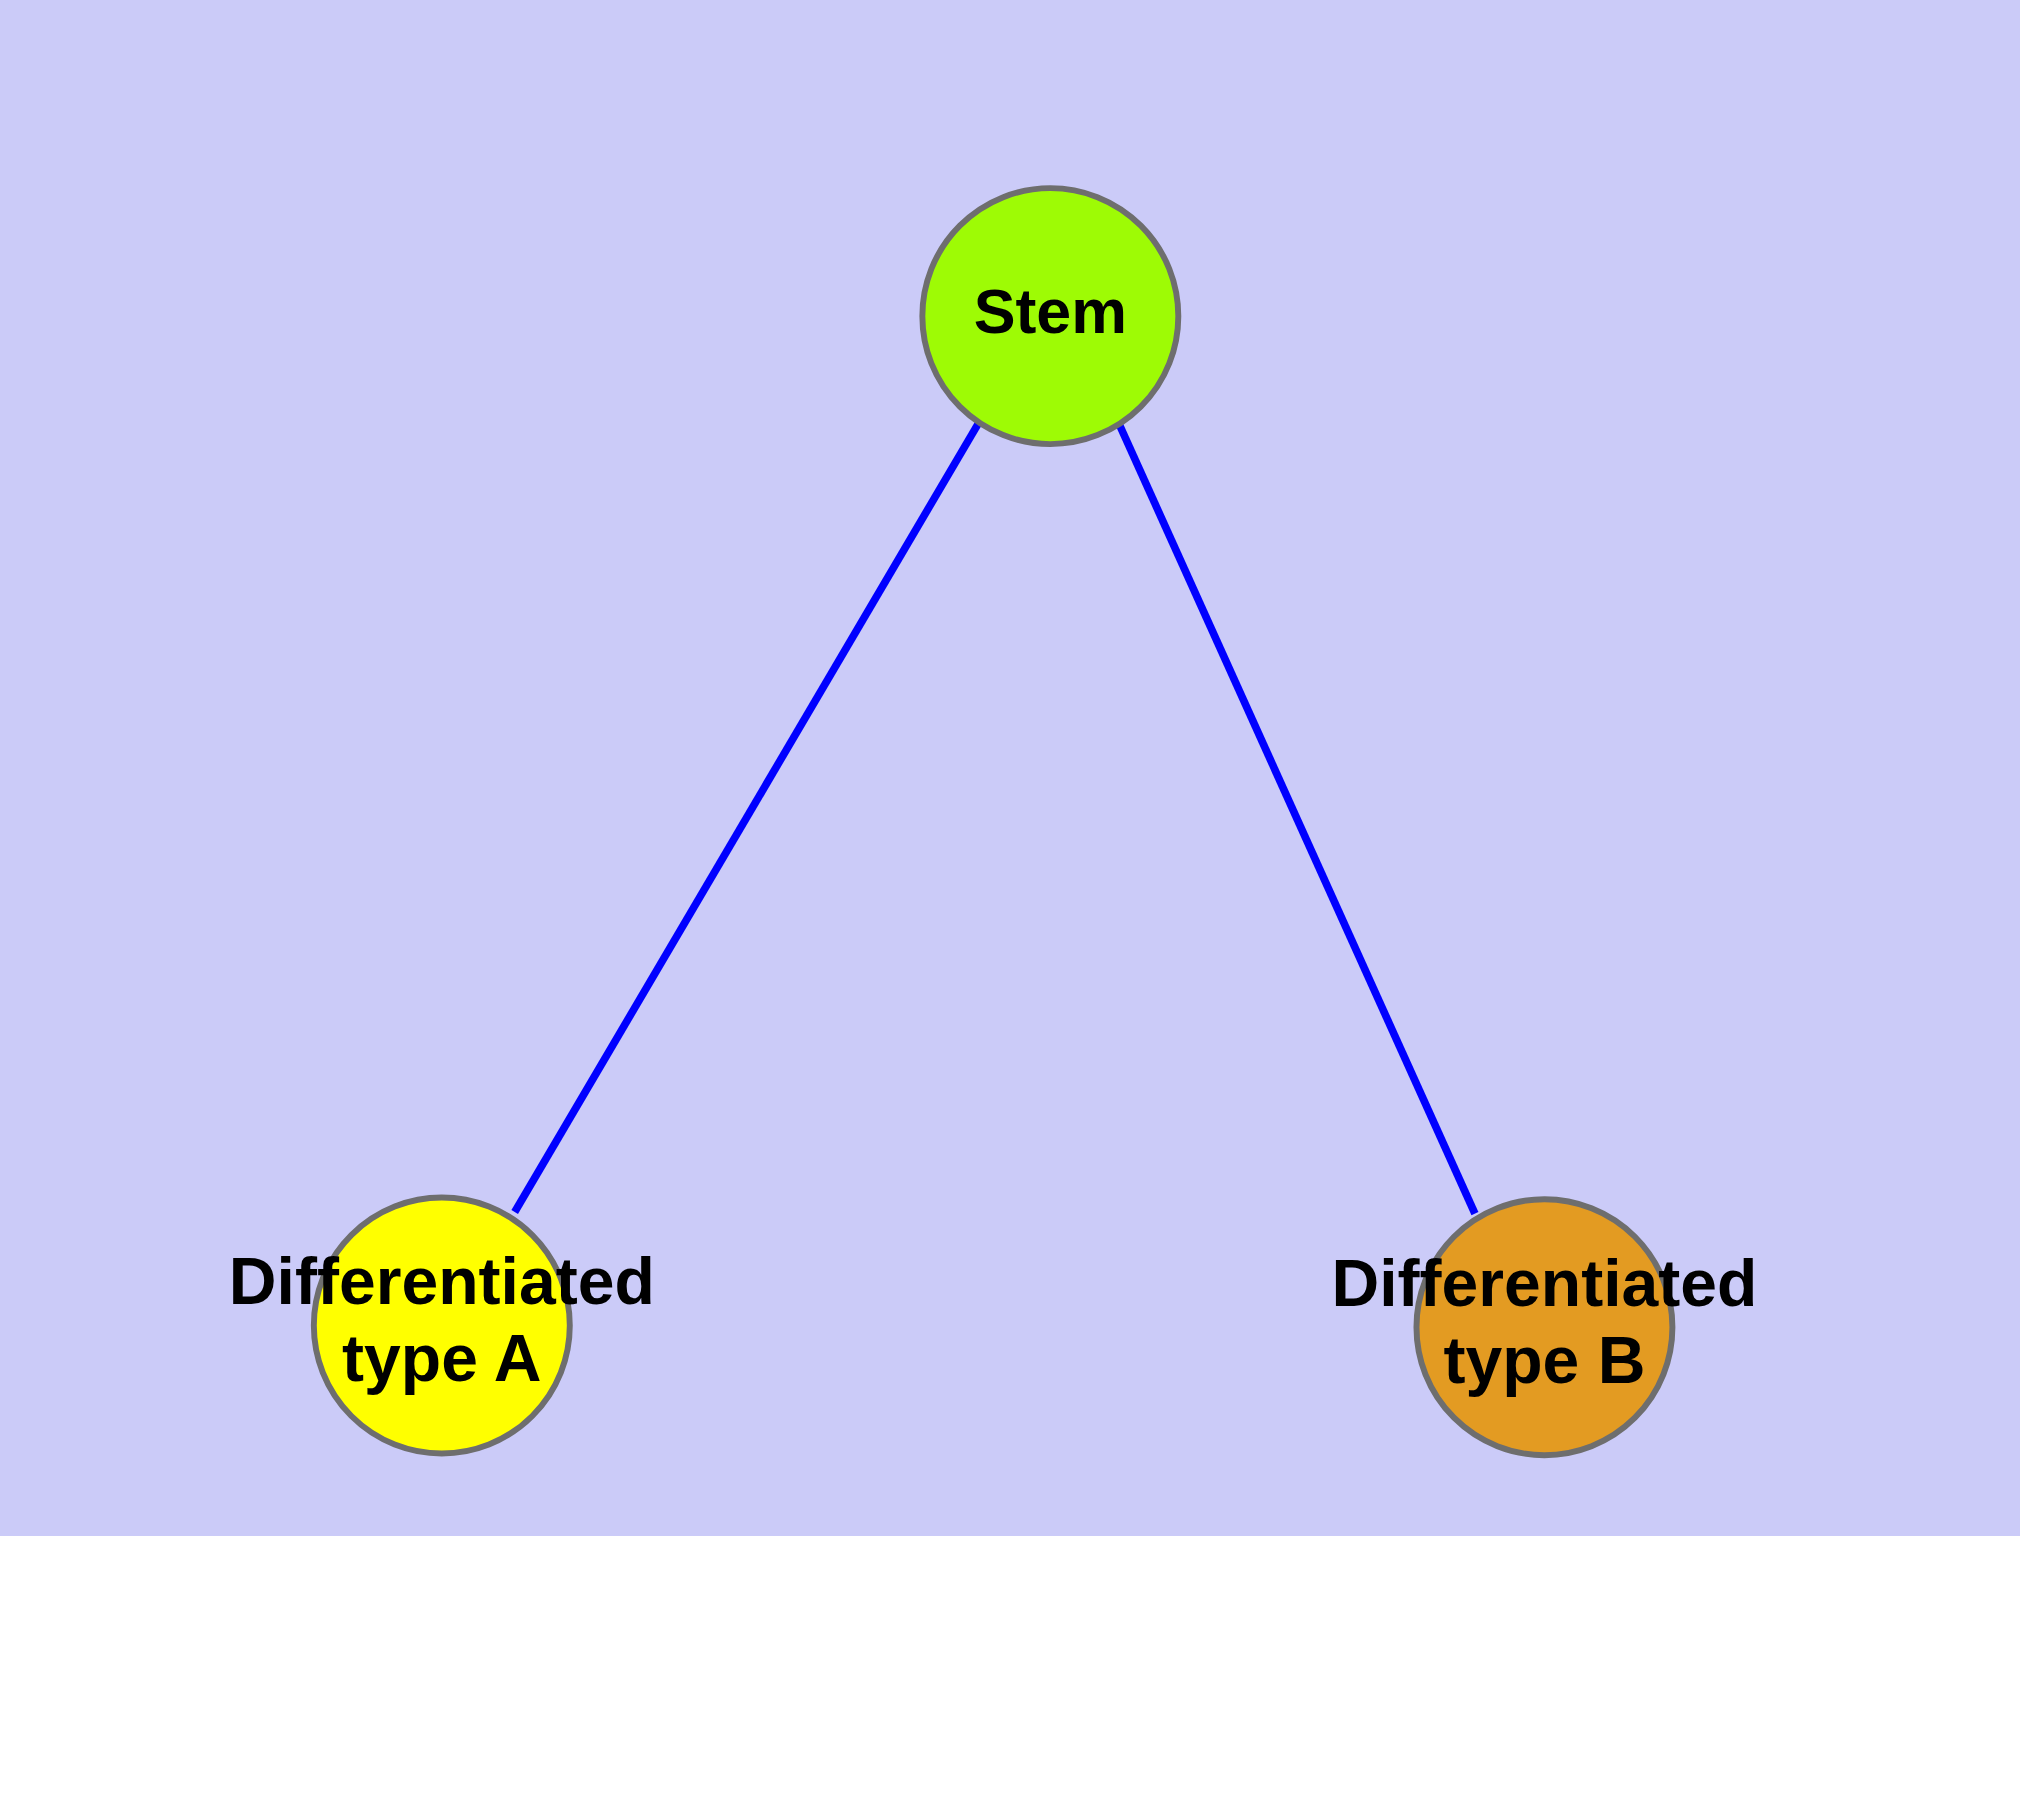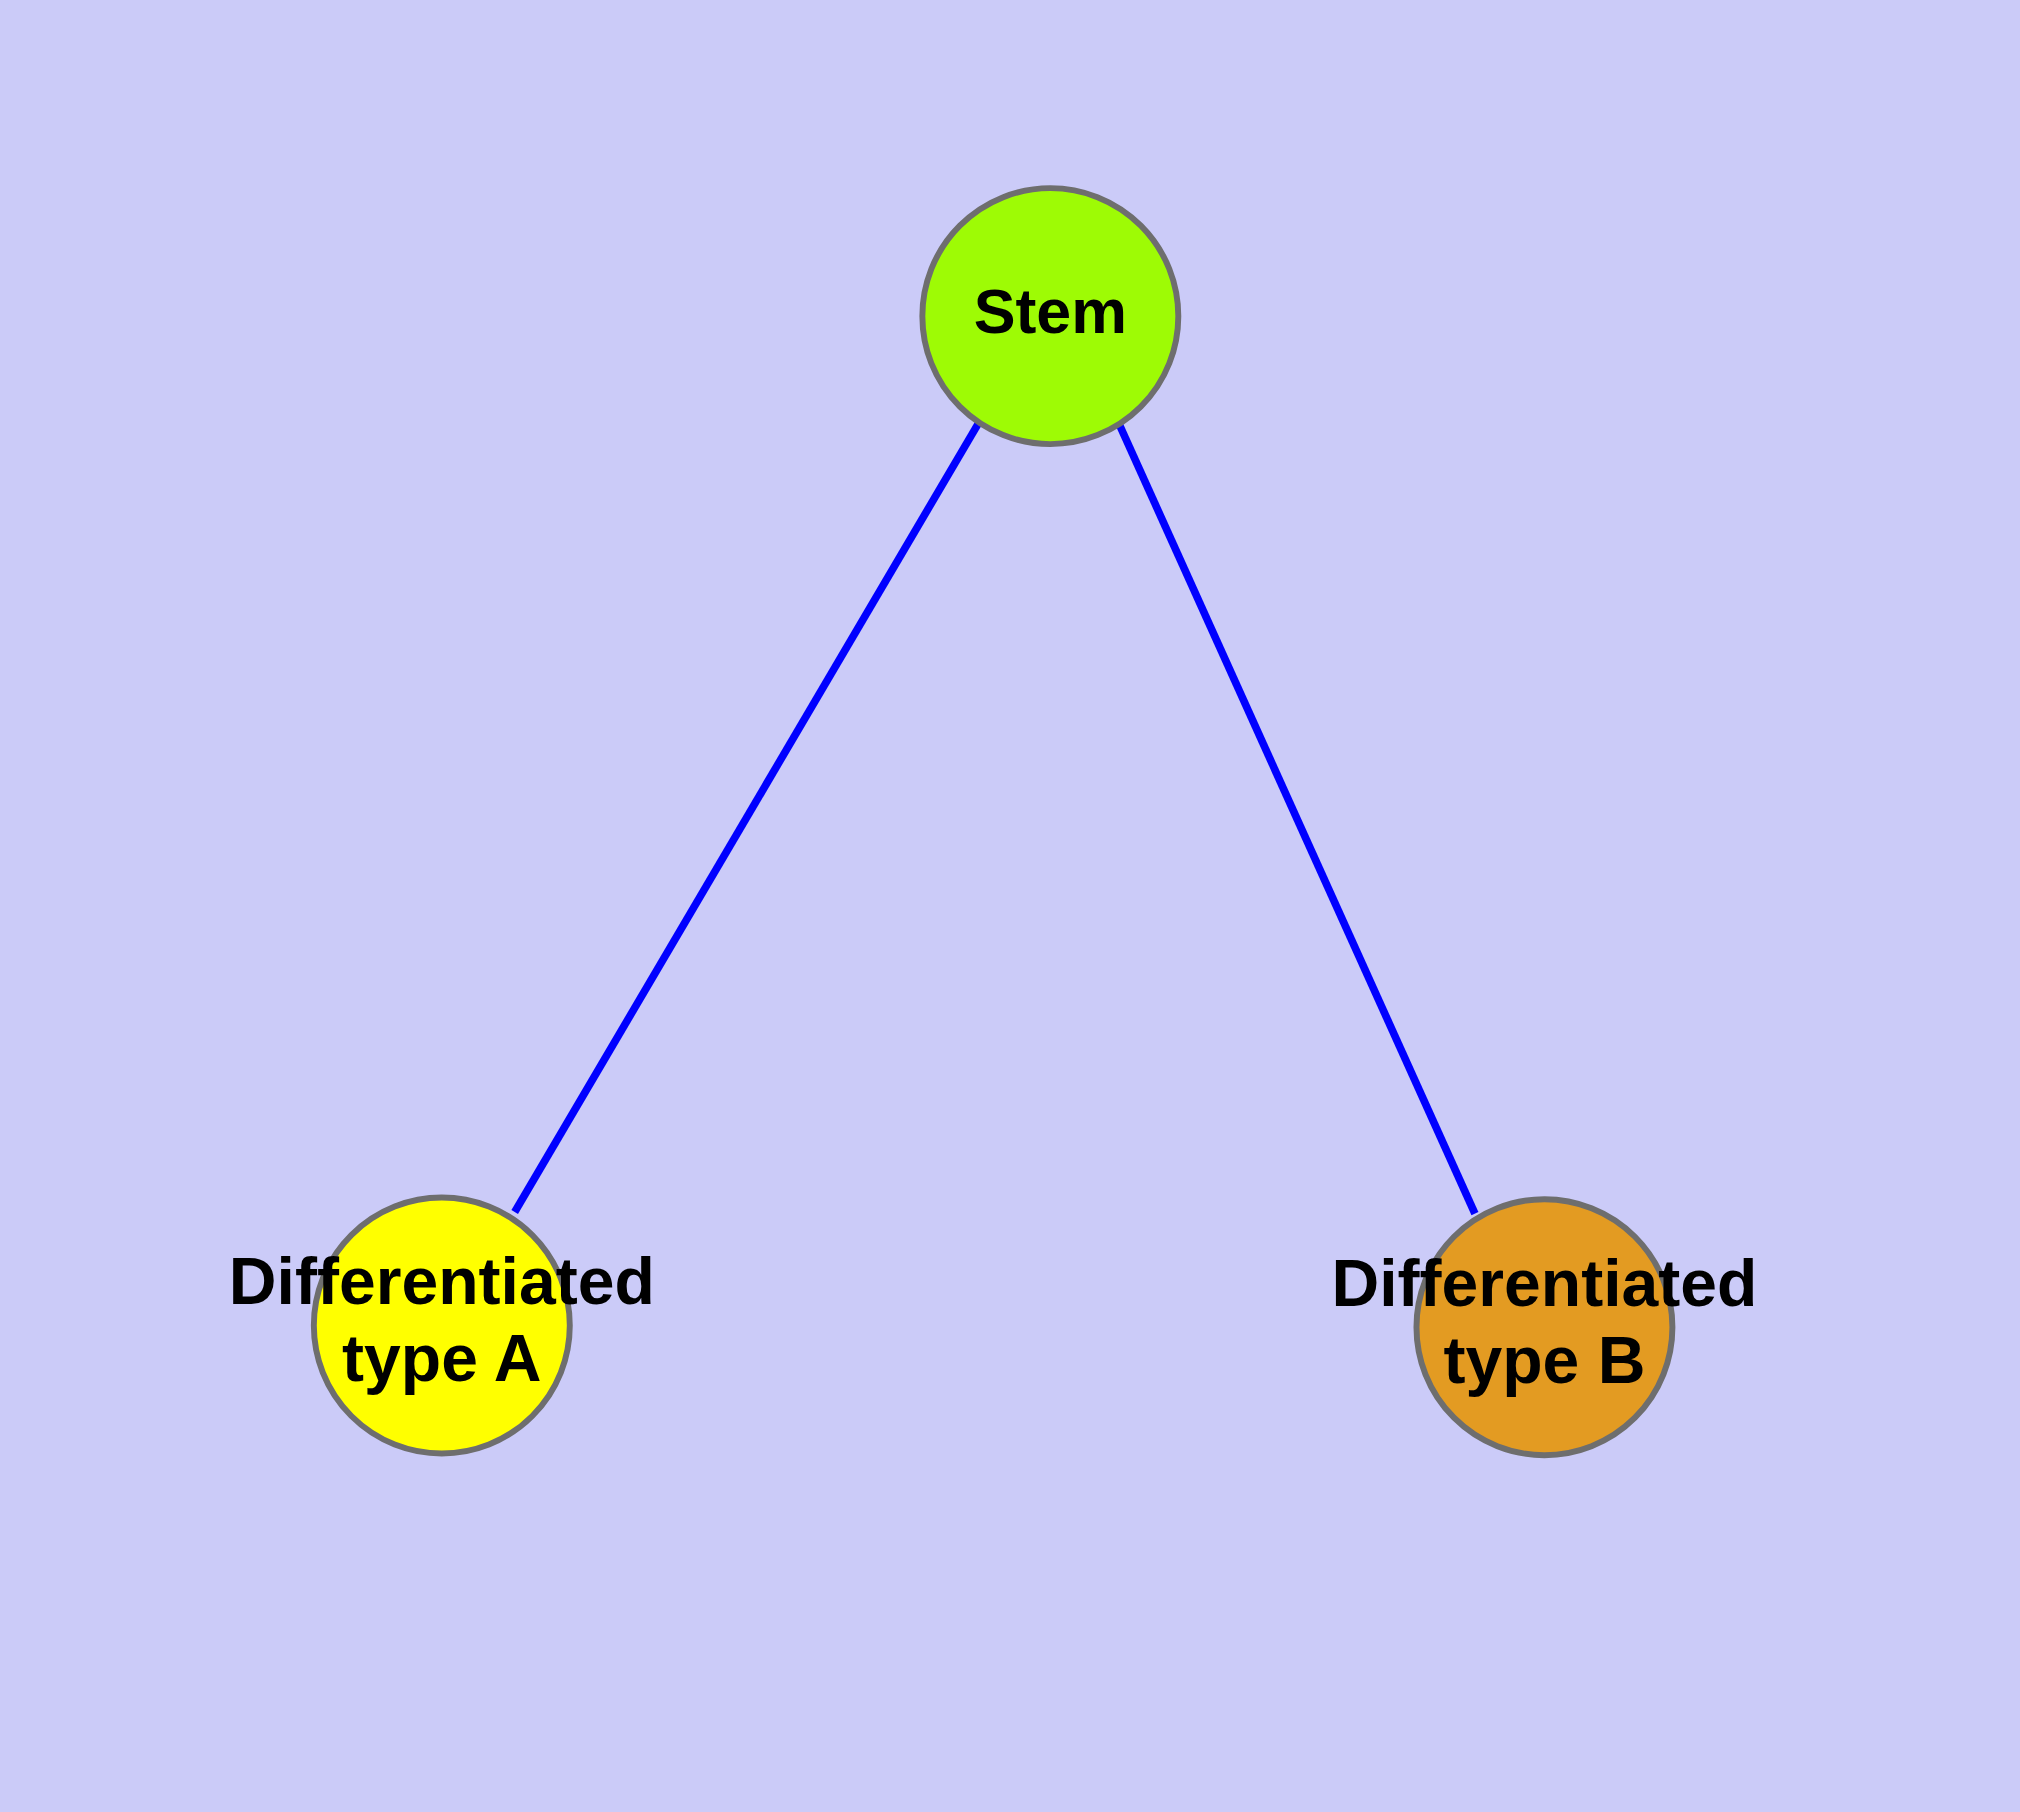--- a/index.html
+++ b/index.html
@@ -33,21 +33,21 @@
     fill: #000000;
     text-anchor: middle;
     dominant-baseline: middle;
     paint-order: normal;
     white-space: pre;
   }
 </style>
 </head>
 <body>
 
-<div id="graph-canvas" style="background: rgb(203, 203, 248); width: 2021px; height: 1812px;">
+<div id="graph-canvas" style="background: rgb(203, 203, 248); width: 2021px; height: 1536px;">
   <svg id="graph-svg" viewBox="0 0 2384 2138" style="width: 2021px; height: 1812px;">
 
     <g id="edges-layer">
       <line x1="1155" y1="498" x2="607" y2="1430" stroke="#0000ff" stroke-width="9" stroke-linecap="butt"></line>
       <line x1="1320" y1="500" x2="1740" y2="1432" stroke="#0000ff" stroke-width="9" stroke-linecap="butt"></line>
     </g>
 
     <g id="nodes-layer">
 
       <g>

